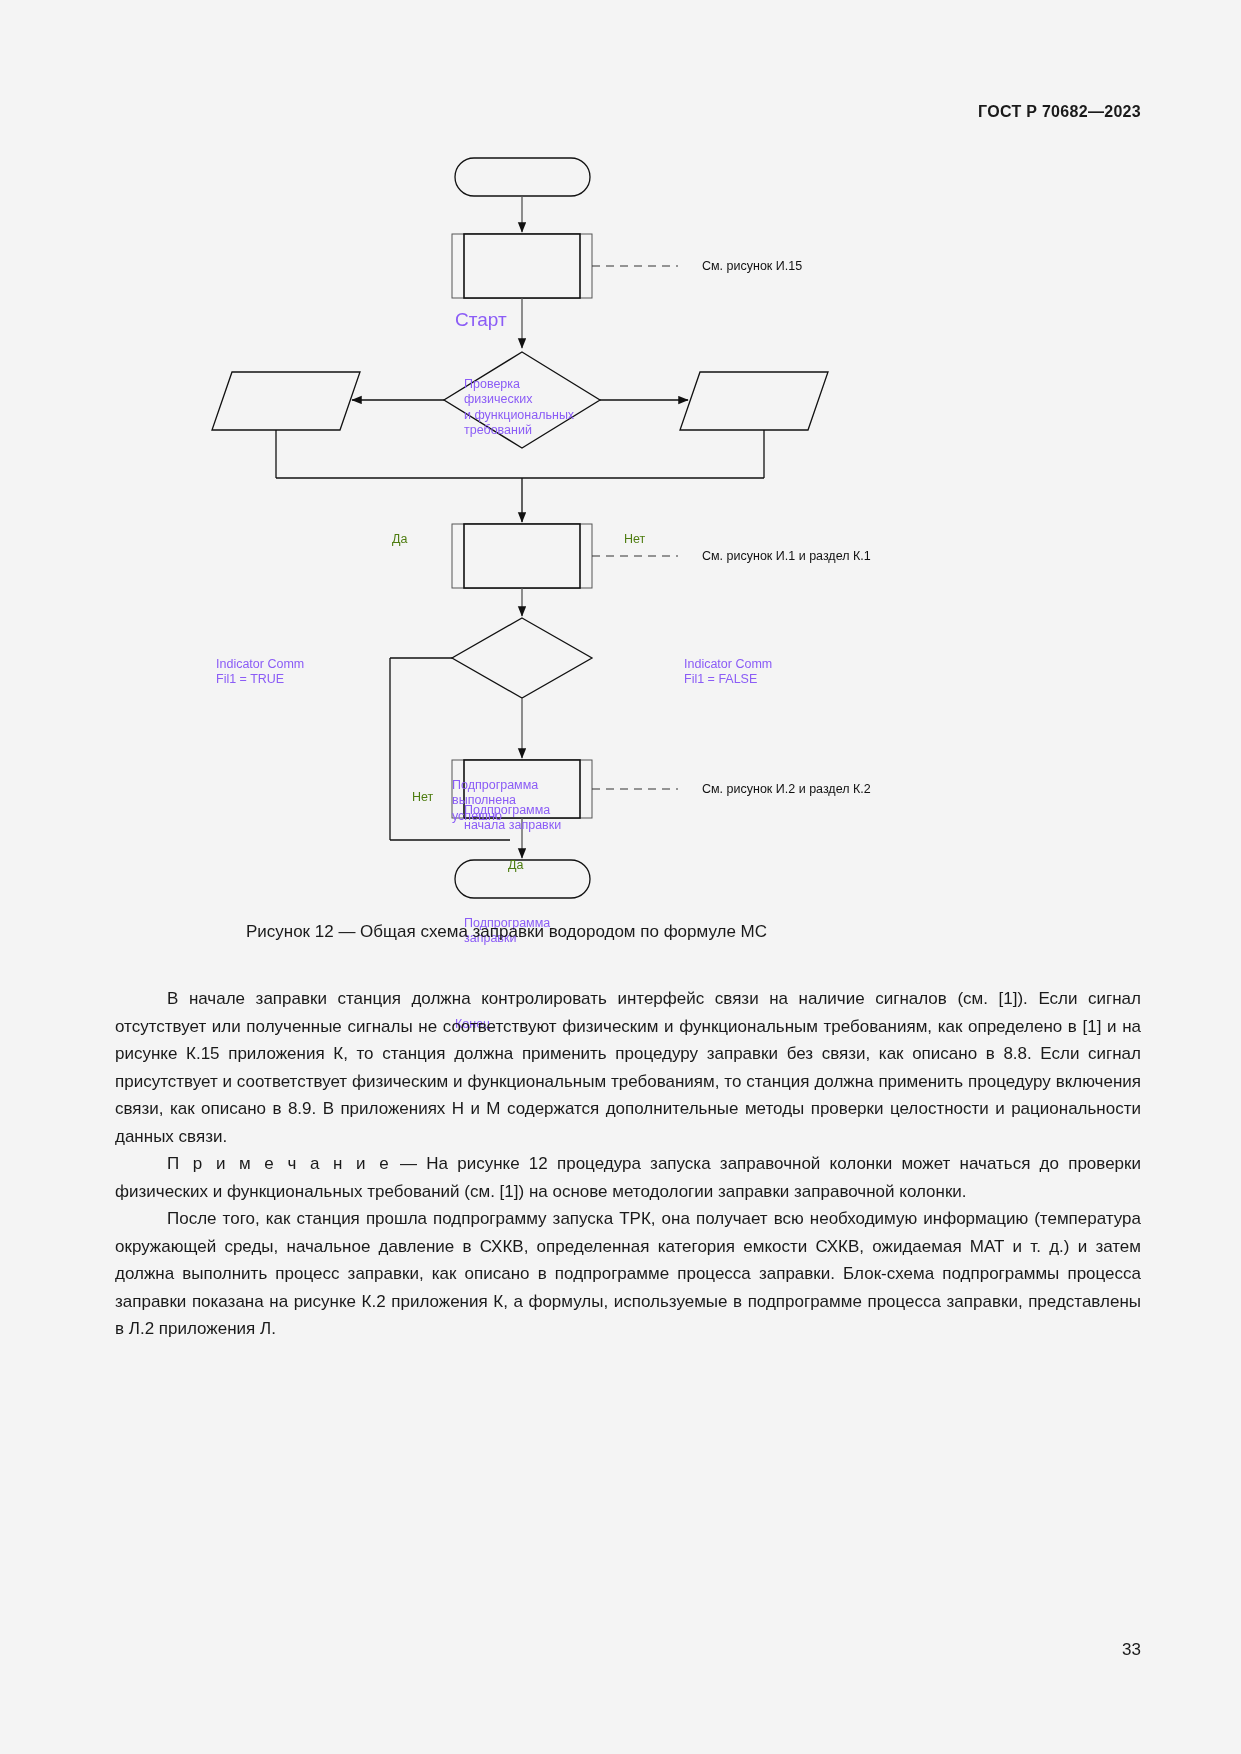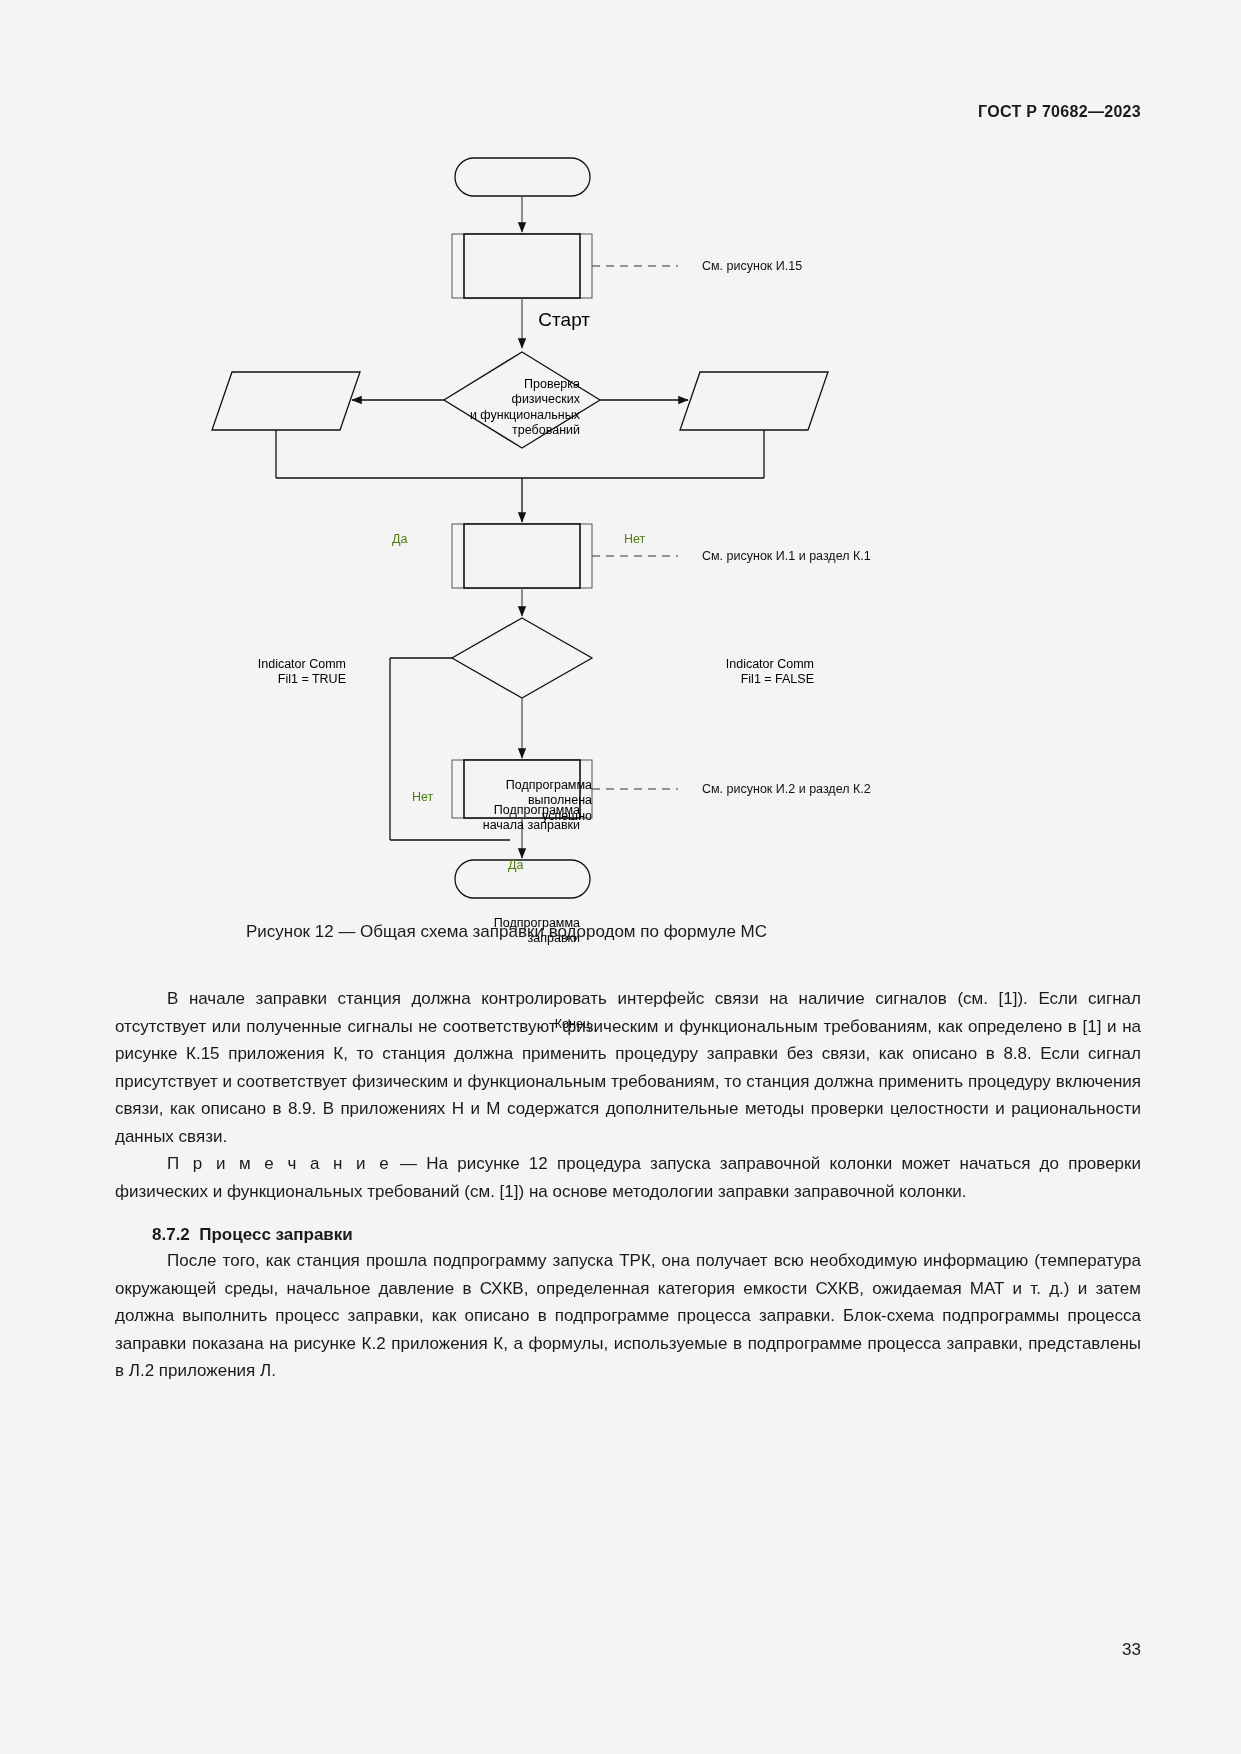--- a/index.html
+++ b/index.html
@@ -16,22 +16,22 @@
   .hdr {
     position:absolute; top:103px; right:100px;
     font-size:16px; font-weight:bold; letter-spacing:0.3px;
     white-space:nowrap;
   }
 
   
   .fc { position:absolute; left:0; top:140px; width:1241px; height:780px; }
   .fc svg { display:block; }
   .nodetext {
-    position:absolute; text-align:right; line-height:1.22;
-    font-size:12.5px; color:#000000; pointer-events:none;
+    position:absolute; text-align:left; line-height:1.22;
+    font-size:12.5px; color:#8b5cf6; pointer-events:none;
   }
   .nodetext.big { font-size:19px; }
   .lbl {
     position:absolute; font-size:12.5px; color:#4d7c0f; white-space:nowrap;
   }
   .annot {
     position:absolute; font-size:12.5px; color:#111; white-space:nowrap;margin-left:14px;
   }
 
   .caption {
@@ -160,19 +160,18 @@
     <div class="annot" style="left:688px; top:642px;">См. рисунок И.2 и раздел К.2</div>
   </div>
 
   <div class="caption">Рисунок 12 — Общая схема заправки водородом по формуле МС</div>
 
   <div class="body">
     <p class="t">В начале заправки станция должна контролировать интерфейс связи на наличие сигналов (см. [1]). Если сигнал отсутствует или полученные сигналы не соответствуют физическим и функциональным требованиям, как определено в [1] и на рисунке К.15 приложения К, то станция должна применить процедуру заправки без связи, как описано в 8.8. Если сигнал присутствует и соответствует физическим и функциональным требованиям, то станция должна применить процедуру включения связи, как описано в 8.9. В приложениях Н и М содержатся дополнительные методы проверки целостности и рациональности данных связи.</p>
 
     <p class="t note"><span class="sp">П р и м е ч а н и е</span><span> — На рисунке 12 процедура запуска заправочной колонки может начаться до проверки физических и функциональных требований (см. [1]) на основе методологии заправки заправочной колонки.</span></p>
 
-    <h3 class="sec"><span>8.7.2</span>&nbsp;&nbsp;<span>Процесс заправки</span></h3>
 
     <p class="t">После того, как станция прошла подпрограмму запуска ТРК, она получает всю необходимую информацию (температура окружающей среды, начальное давление в СХКВ, определенная категория емкости СХКВ, ожидаемая МАТ и т. д.) и затем должна выполнить процесс заправки, как описано в подпрограмме процесса заправки. Блок-схема подпрограммы процесса заправки показана на рисунке К.2 приложения К, а формулы, используемые в подпрограмме процесса заправки, представлены в Л.2 приложения Л.</p>
   </div>
 
   <div class="pageno">33</div>
 </div>
 
 </body></html>

